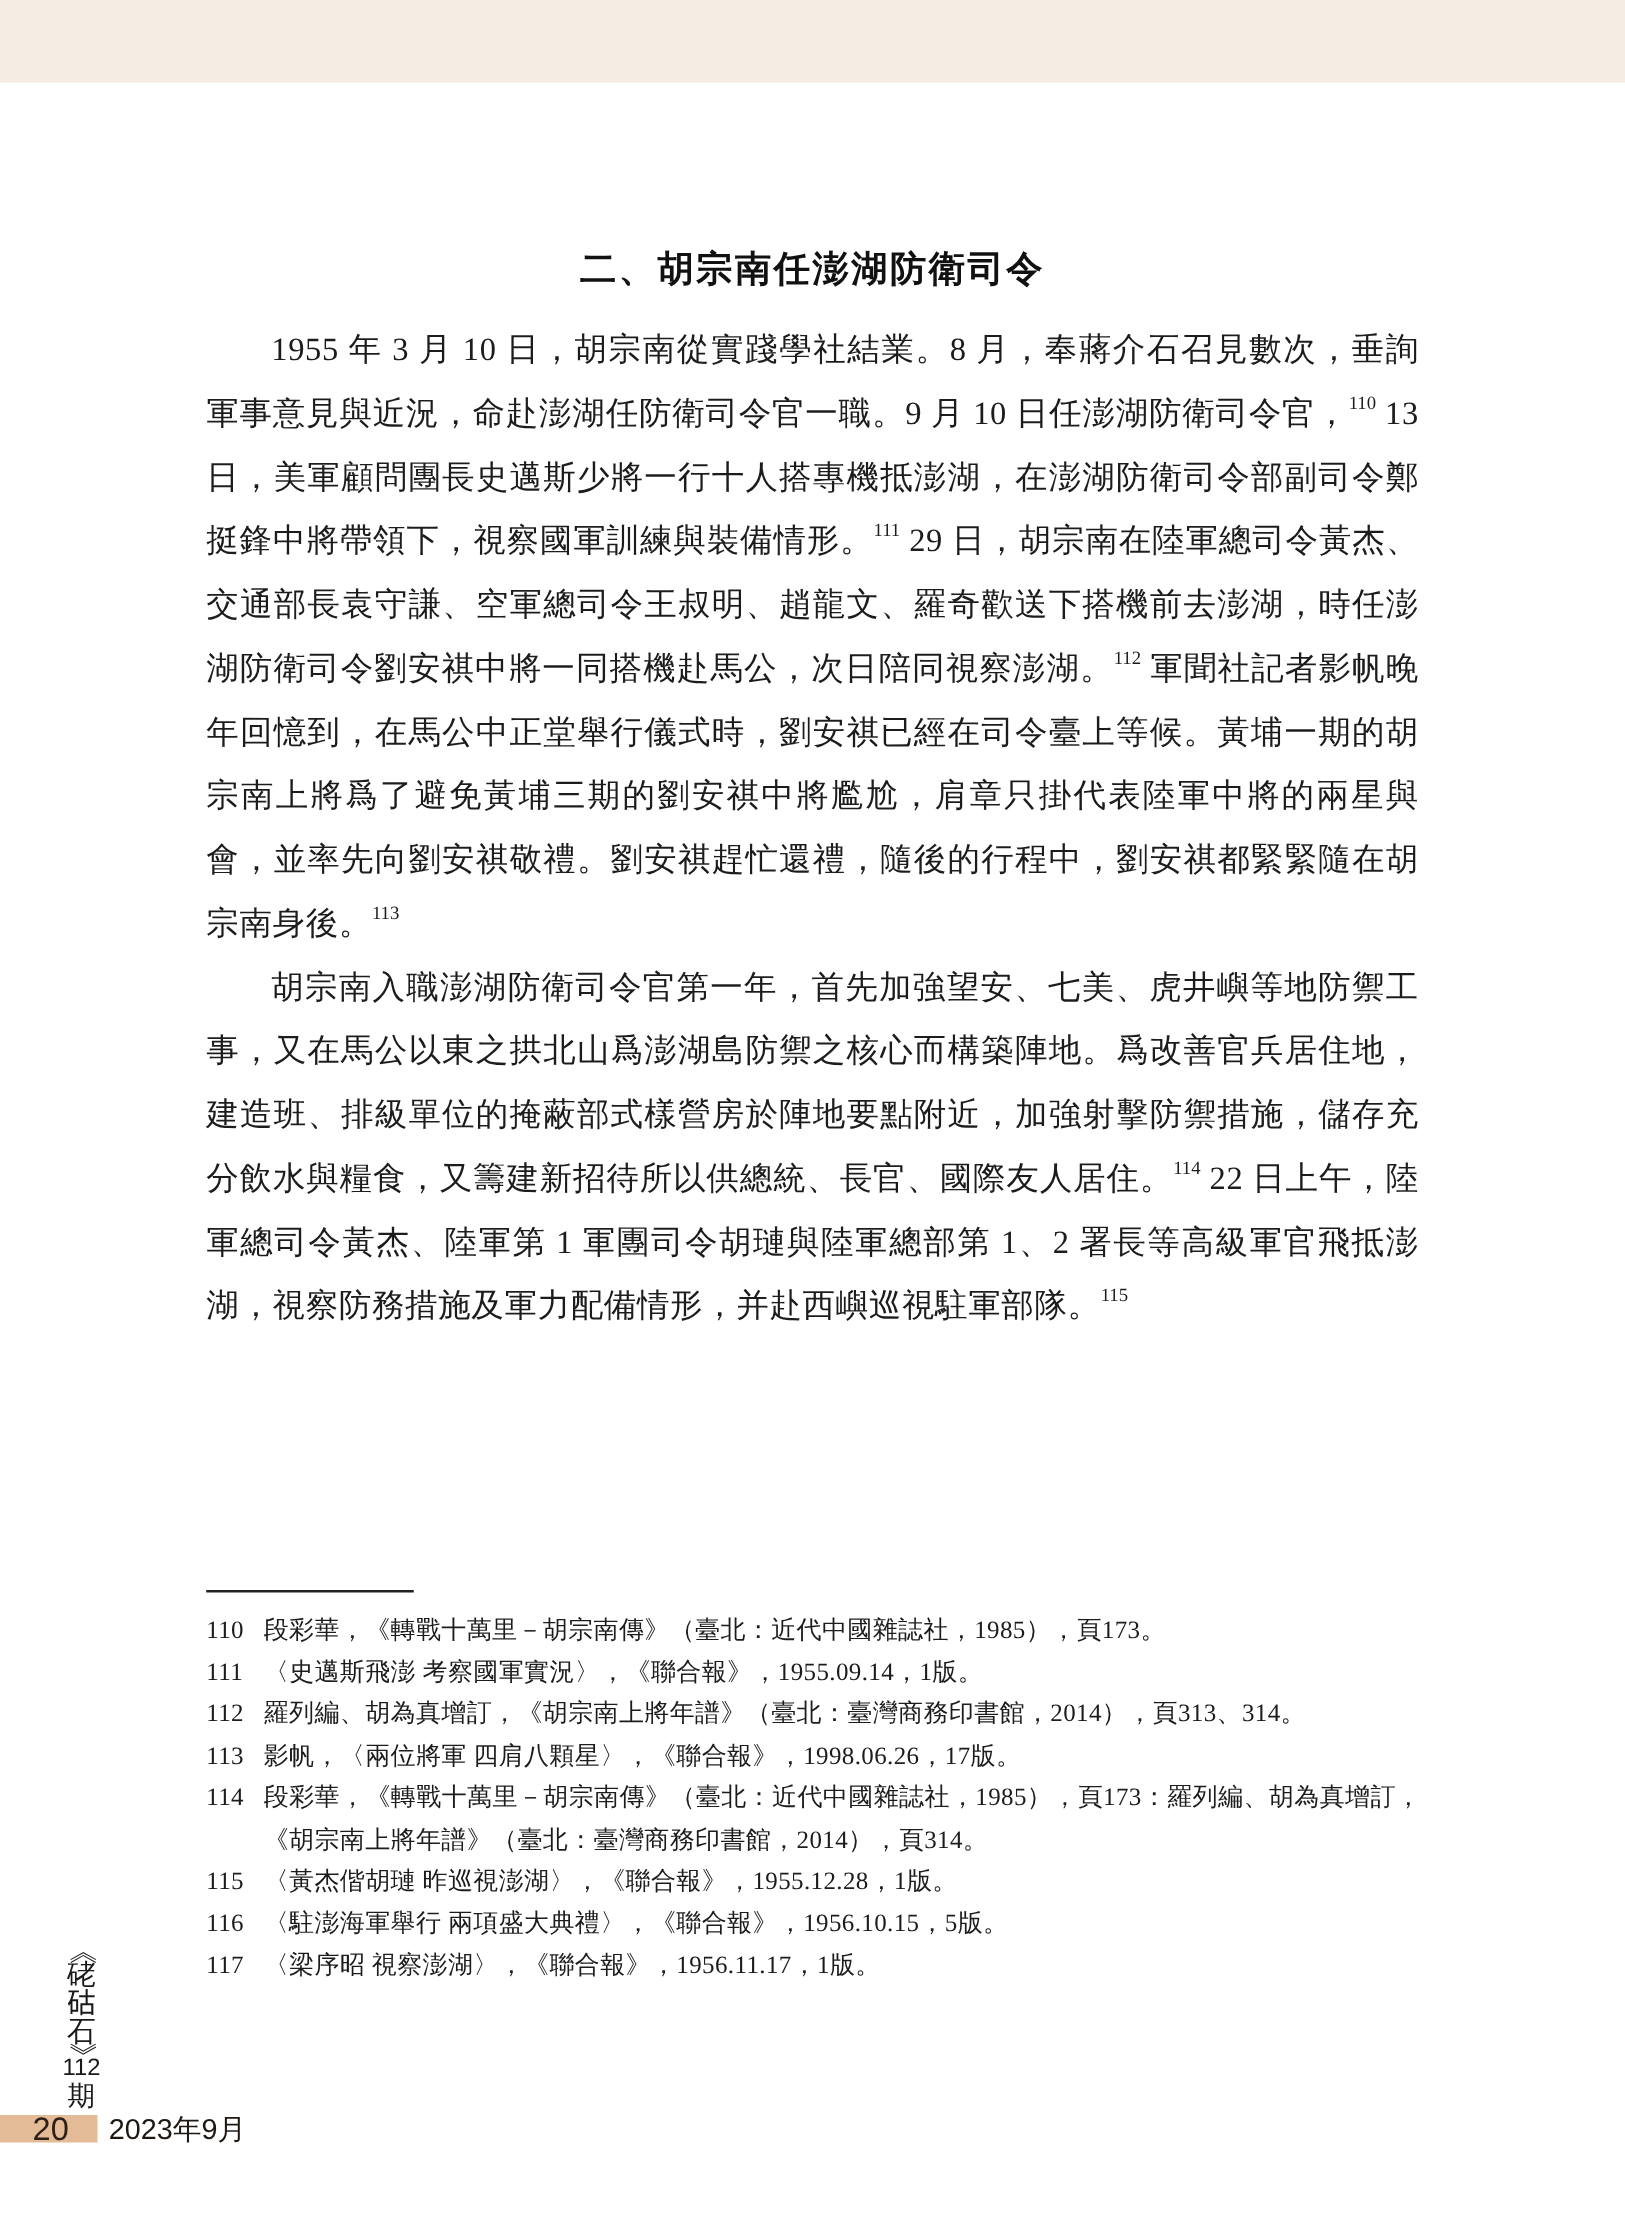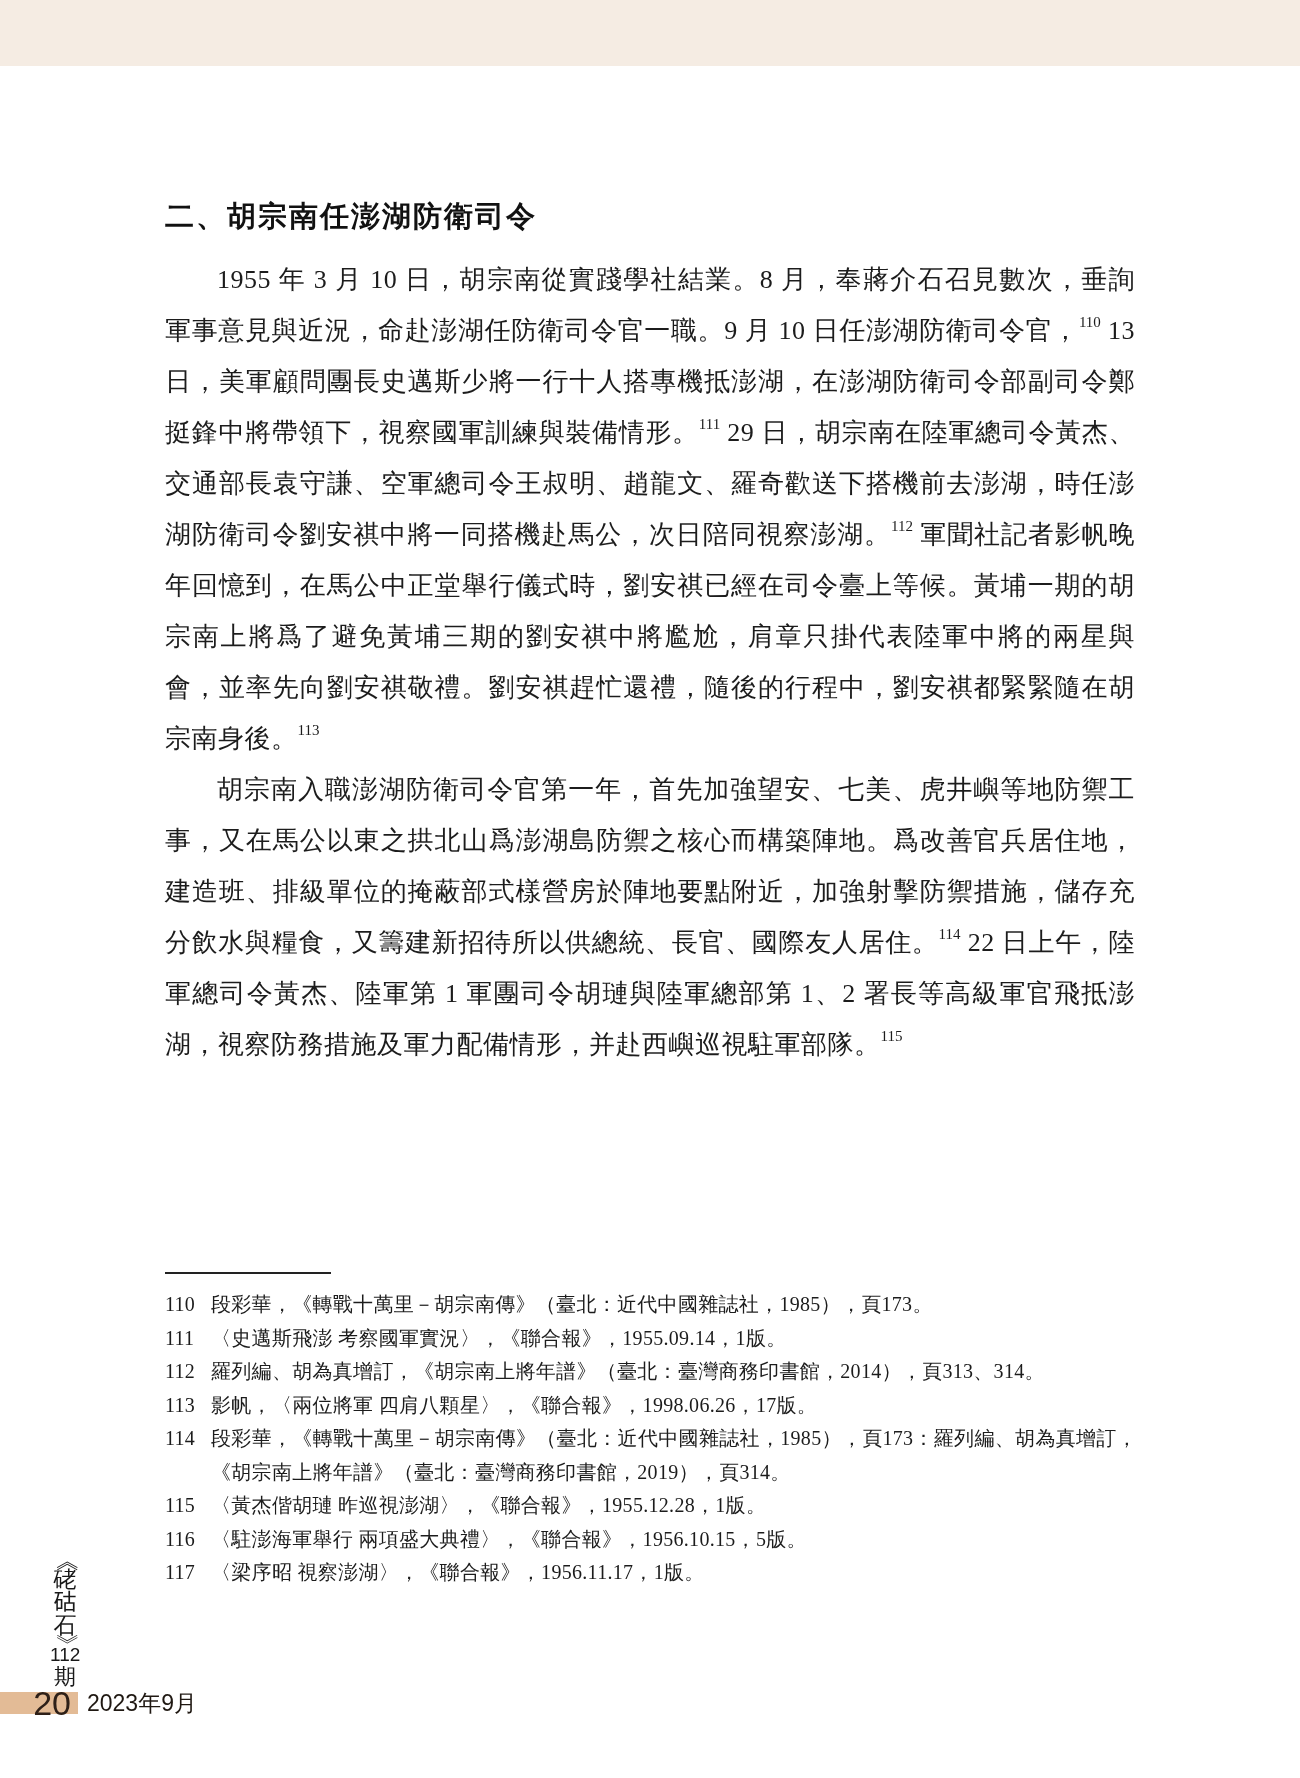--- a/index.html
+++ b/index.html
@@ -24,20 +24,21 @@
     width: 970px;
   }
   .section-heading {
     font-family: "Liberation Sans", "DejaVu Sans", sans-serif;
     font-weight: bold;
     font-size: 29px;
     letter-spacing: 2px;
     color: #111111;
     margin: 0 0 18px 0;
     line-height: 40px;
+    text-align: center;
   }
   .article-body p.body-paragraph {
     margin: 0;
     font-size: 26px;
     line-height: 51px;
     text-align: justify;
     text-indent: 2em;
     letter-spacing: 0.5px;
   }
   .article-body sup.footnote-ref {
@@ -113,24 +114,24 @@
   }
   .page-badge {
     position: absolute;
     left: 0;
     top: 1692px;
     width: 78px;
     height: 22px;
     display: flex;
     align-items: center;
     justify-content: flex-end;
-    padding-right: 7px;
+    padding-right: 23px;
     box-sizing: border-box;
     font-family: "Liberation Sans", "DejaVu Sans", sans-serif;
-    font-size: 34px;
+    font-size: 26px;
     font-weight: 500;
     color: #2e2018;
   }
   .issue-date {
     position: absolute;
     left: 87px;
     top: 1692px;
     height: 22px;
     line-height: 23px;
     font-family: "Liberation Sans", "DejaVu Sans", sans-serif;
@@ -153,21 +154,21 @@
       </div>
   </div>
 
   <div class="footnote-block">
     <hr class="footnote-rule">
     <div id="footnote-list">
         <div class="footnote-item"><span class="footnote-num">110</span><span>段彩華，《轉戰十萬里－胡宗南傳》（臺北：近代中國雜誌社，1985），頁173。</span></div>
         <div class="footnote-item"><span class="footnote-num">111</span><span>〈史邁斯飛澎 考察國軍實況〉，《聯合報》，1955.09.14，1版。</span></div>
         <div class="footnote-item"><span class="footnote-num">112</span><span>羅列編、胡為真增訂，《胡宗南上將年譜》（臺北：臺灣商務印書館，2014），頁313、314。</span></div>
         <div class="footnote-item"><span class="footnote-num">113</span><span>影帆，〈兩位將軍 四肩八顆星〉，《聯合報》，1998.06.26，17版。</span></div>
-        <div class="footnote-item"><span class="footnote-num">114</span><span>段彩華，《轉戰十萬里－胡宗南傳》（臺北：近代中國雜誌社，1985），頁173：羅列編、胡為真增訂，《胡宗南上將年譜》（臺北：臺灣商務印書館，2019），頁314。</span></div>
+        <div class="footnote-item"><span class="footnote-num">114</span><span>段彩華，《轉戰十萬里－胡宗南傳》（臺北：近代中國雜誌社，1985），頁173：羅列編、胡為真增訂，《胡宗南上將年譜》（臺北：臺灣商務印書館，2014），頁314。</span></div>
         <div class="footnote-item"><span class="footnote-num">115</span><span>〈黃杰偕胡璉 昨巡視澎湖〉，《聯合報》，1955.12.28，1版。</span></div>
         <div class="footnote-item"><span class="footnote-num">116</span><span>〈駐澎海軍舉行 兩項盛大典禮〉，《聯合報》，1956.10.15，5版。</span></div>
         <div class="footnote-item"><span class="footnote-num">117</span><span>〈梁序昭 視察澎湖〉，《聯合報》，1956.11.17，1版。</span></div>
       </div>
   </div>
 
   <div class="journal-title-vertical" id="journal-title-vertical">
       <span class="vchar rot">《</span>
       <span class="vchar">硓</span>
       <span class="vchar">𥑮</span>

